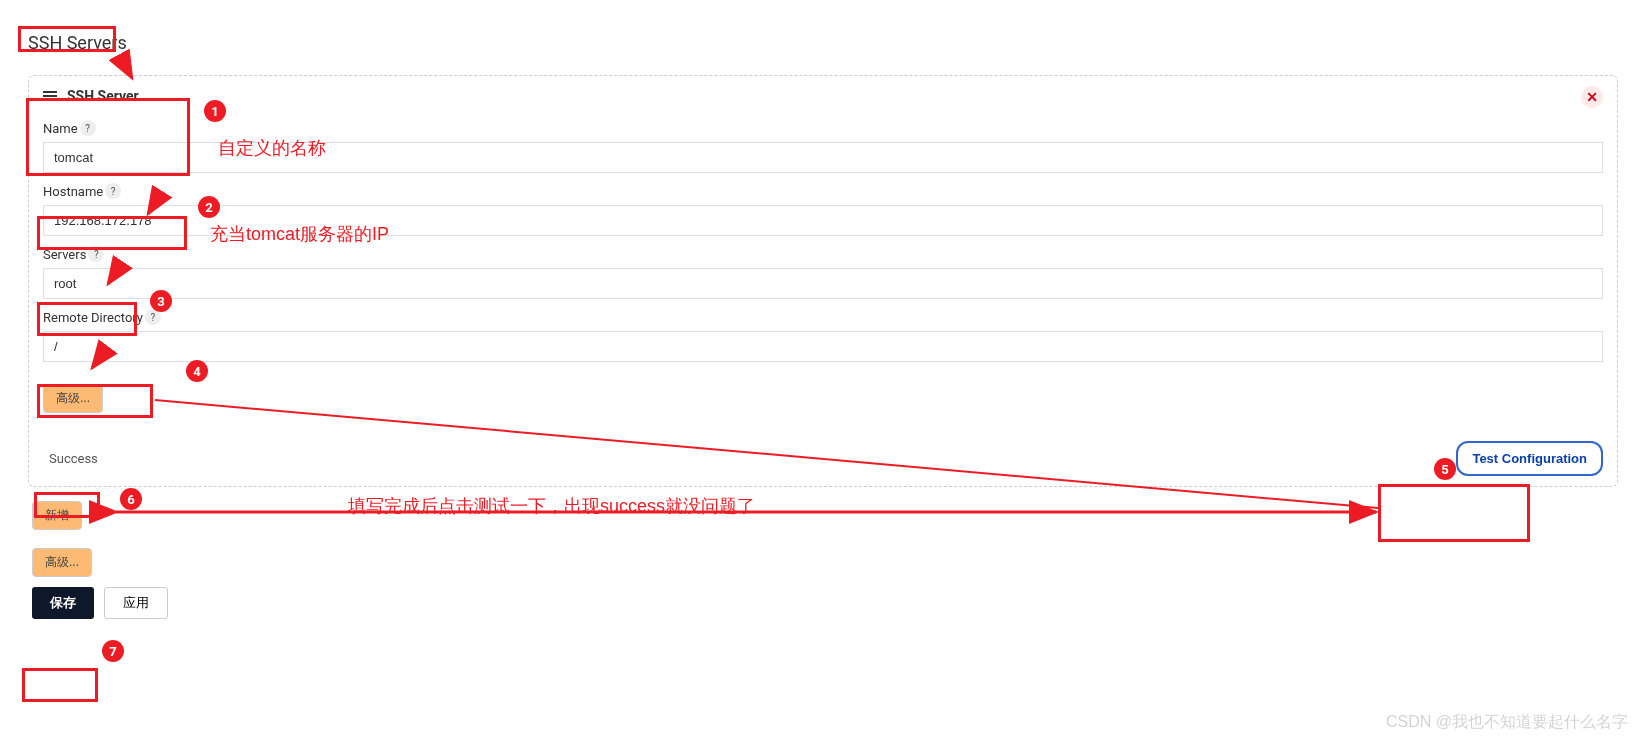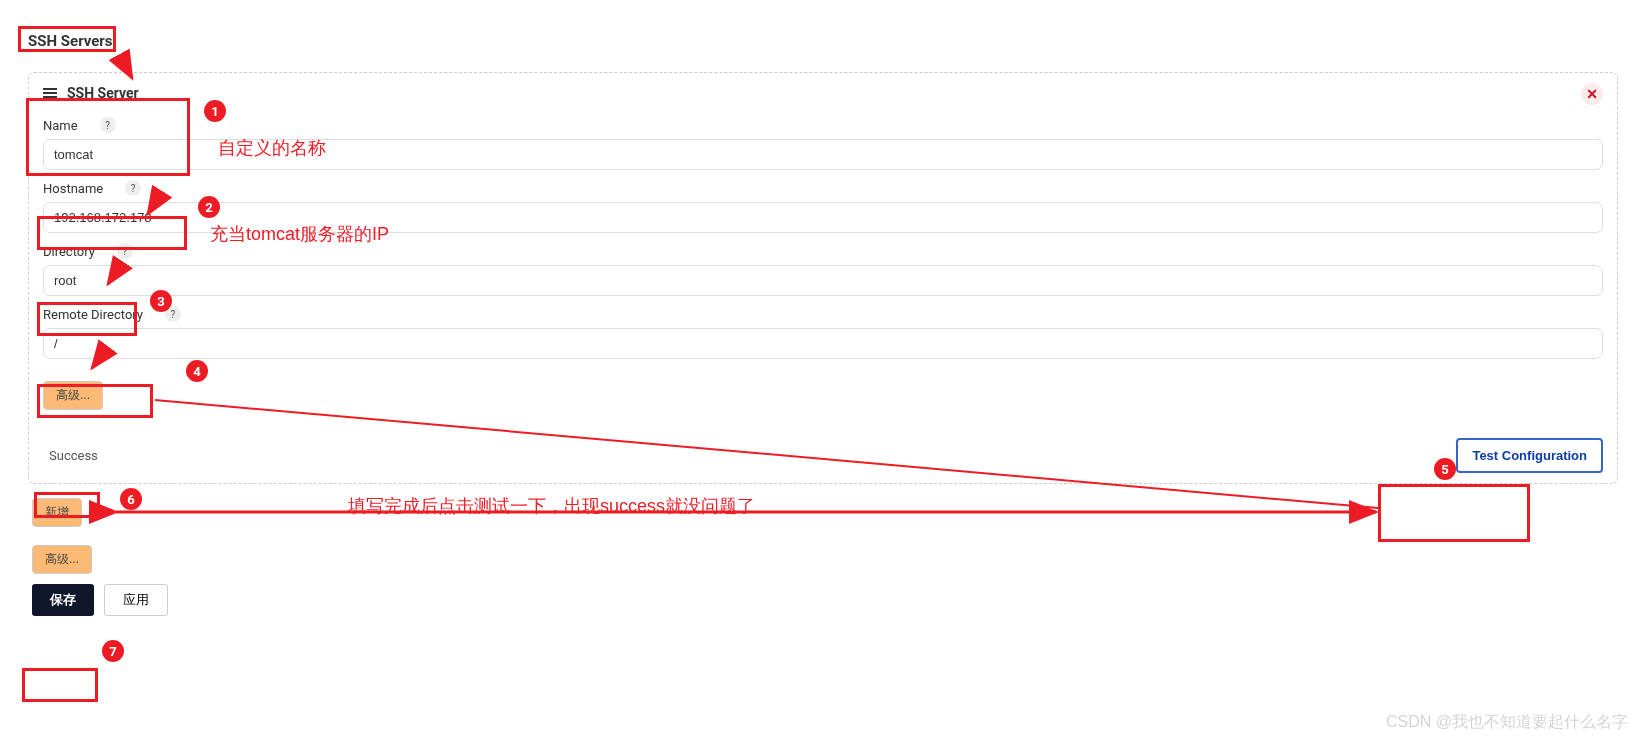--- a/index.html
+++ b/index.html
@@ -8,22 +8,22 @@
     font-family: -apple-system, BlinkMacSystemFont, "Segoe UI", Roboto, "Helvetica Neue", Arial, sans-serif;
     font-size: 13px;
     color: #333;
     background: #fff;
     width: 1646px;
     height: 743px;
     position: relative;
   }
   .red-box { border: 3px solid #ed1c24; position: absolute; pointer-events: none; }
   .section-title {
-    font-weight: bold;
-    font-size: 15px;
+    font-weight: normal;
+    font-size: 18px;
     padding: 4px 8px;
     display: inline-block;
   }
   .dashed-panel {
     border: 1px dashed #ccc;
     border-radius: 6px;
     margin: 0 28px;
     padding: 12px 14px 10px 14px;
     position: relative;
   }
@@ -55,36 +55,36 @@
     cursor: pointer;
     font-size: 14px;
   }
   .field-group { margin-top: 10px; }
   .field-label {
     font-size: 13px;
     color: #333;
     margin-bottom: 6px;
     display: flex;
     align-items: center;
-    gap: 22px;
+    gap: 2px;
   }
   .help-badge {
     display: inline-flex;
     width: 16px; height: 16px;
     border-radius: 50%;
     background: #eee;
     color: #555;
     align-items: center; justify-content: center;
     font-size: 10px;
     cursor: pointer;
   }
   .text-input {
     width: 100%;
     border: 1px solid #ddd;
-    border-radius: 7px;
+    border-radius: 0;
     padding: 7px 10px;
     font-size: 13px;
     color: #333;
   }
   .small-btn {
     border: 1px solid #ccc;
     background: #fdba74;
     border-radius: 4px;
     padding: 5px 12px;
     font-size: 12px;
@@ -96,21 +96,21 @@
     color: #555;
     display: inline-block;
     padding: 4px 6px;
   }
   .test-btn {
     border: 2px solid #3366cc;
     background: #fff;
     color: #0b3ea8;
     font-weight: bold;
     padding: 8px 14px;
-    border-radius: 4px;
+    border-radius: 12px;
     cursor: pointer;
     font-size: 13px;
   }
   .bottom-row { margin: 14px 0 0 32px; display:flex; gap:10px; align-items:center;}
   .save-btn {
     background: #0f172a;
     color: #fff;
     border: none;
     padding: 7px 18px;
     font-size: 13px;
@@ -187,21 +187,21 @@
   <div class="field-group">
     <div class="field-label">
       <span>Hostname</span>
       <span class="help-badge">?</span>
     </div>
     <input class="text-input" value="192.168.172.178" style="">
   </div>
 
   <div class="field-group">
     <div class="field-label">
-      <span>Directory</span>
+      <span>Servers</span>
       <span class="help-badge">?</span>
     </div>
     <input class="text-input" value="root" style="">
   </div>
 
   <div class="field-group">
     <div class="field-label">
       <span>Remote Directory</span>
       <span class="help-badge">?</span>
     </div>

